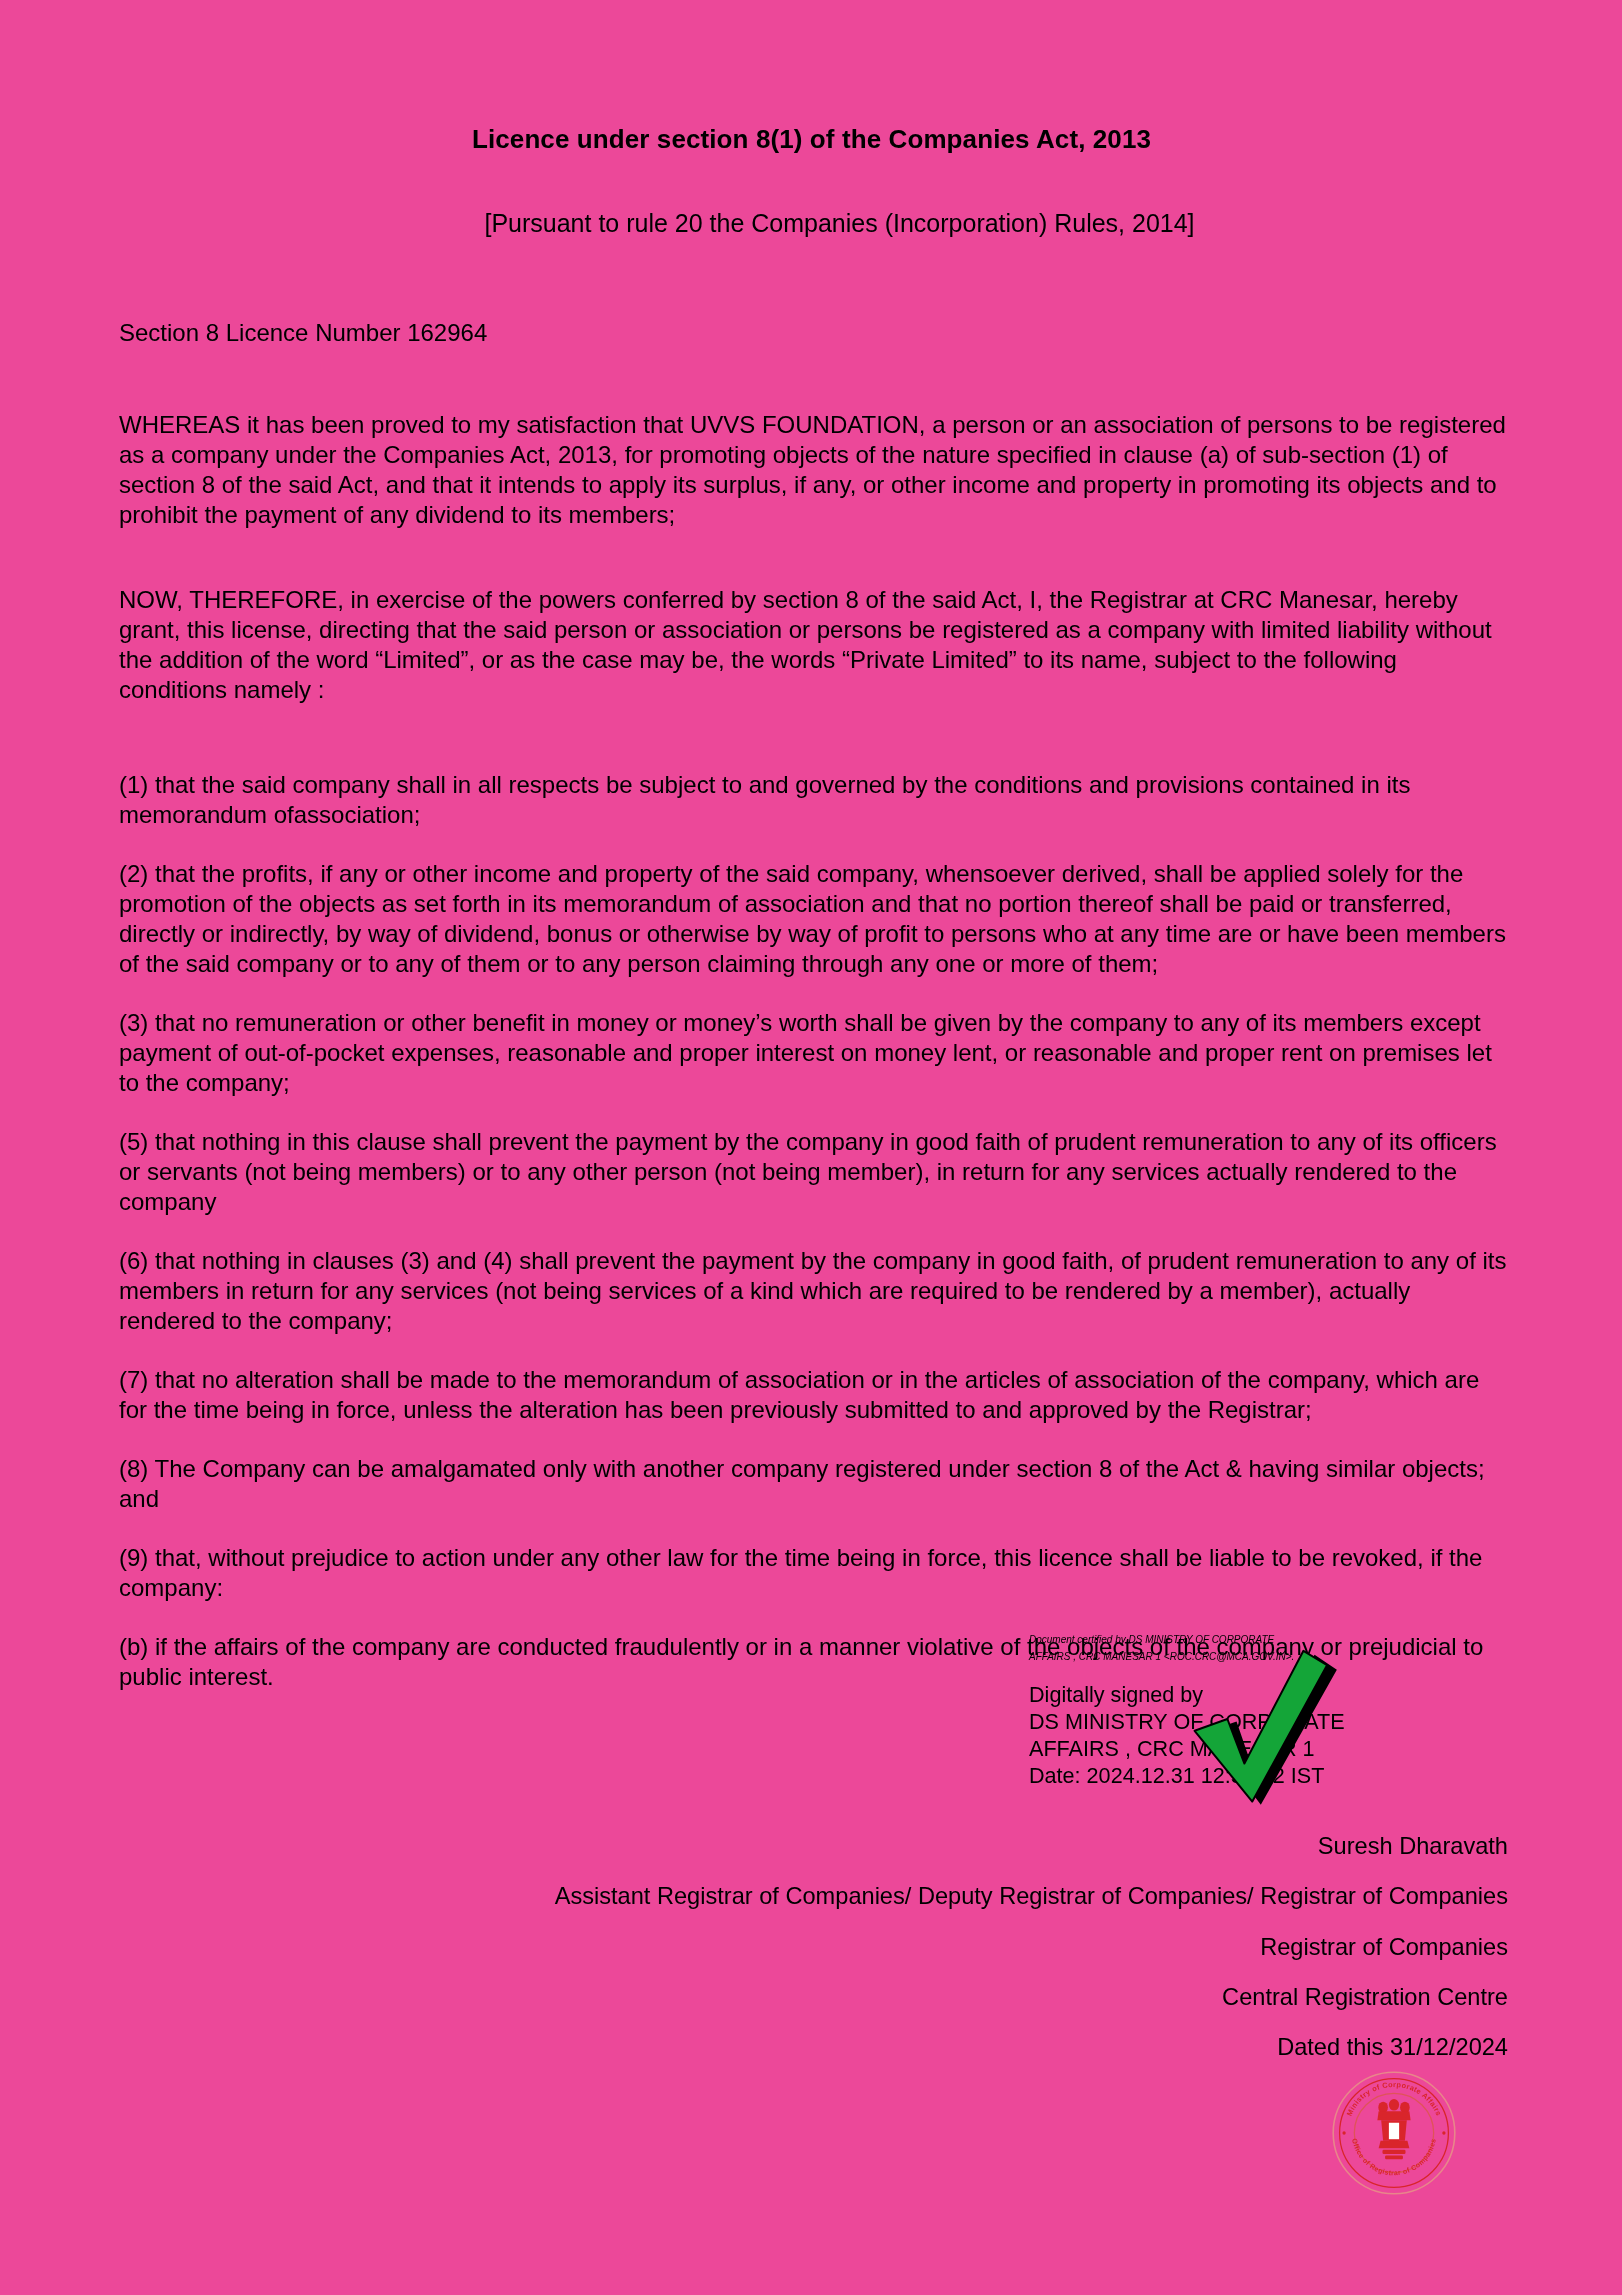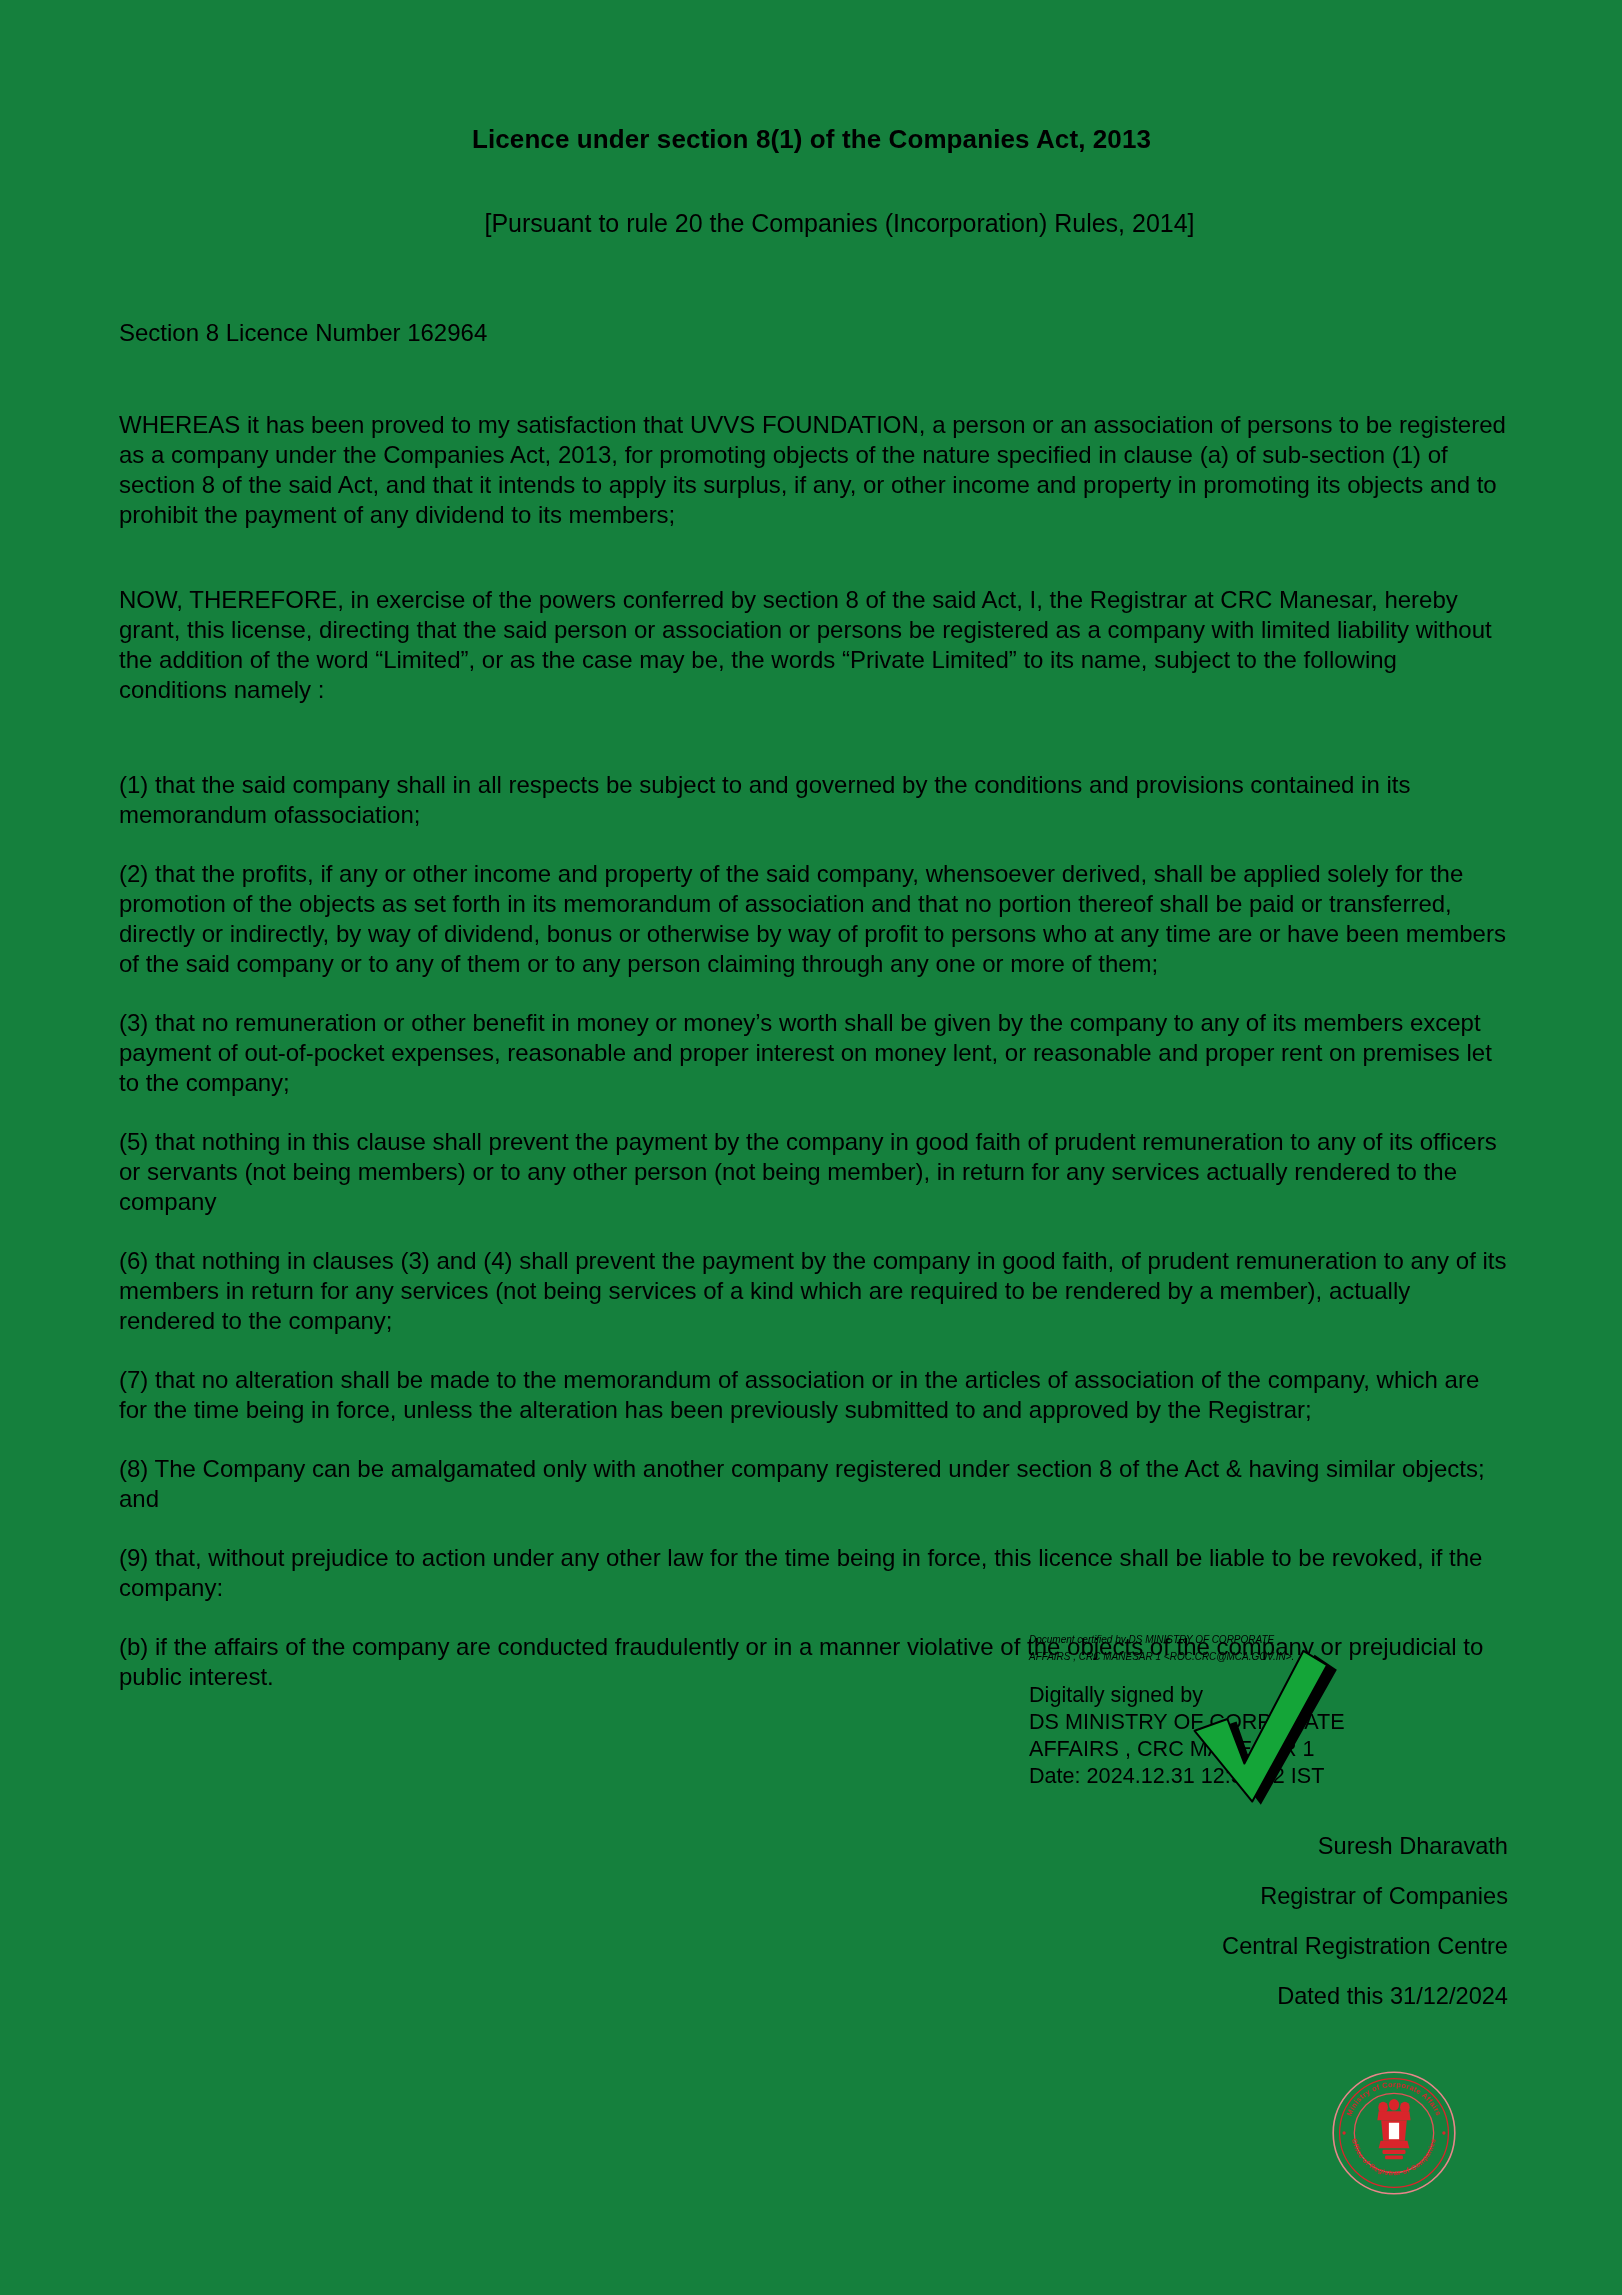--- a/index.html
+++ b/index.html
@@ -8,21 +8,21 @@
     background: #ffffff;
   }
   body {
     font-family: "Liberation Sans", sans-serif;
     color: #000000;
   }
   .page {
     position: relative;
     width: 1623px;
     height: 2295px;
-    background: #15803d;
+    background: #ec4899;
     box-sizing: border-box;
     overflow: hidden;
   }
 
   
   .doc-title {
     position: absolute;
     left: 0;
     top: 124px;
     width: 1623px;
@@ -179,20 +179,21 @@
     <svg width="177" height="177" viewBox="0 0 270 270" xmlns="http://www.w3.org/2000/svg">
 
       <path d="M 54 142 L 100 126 L 124 196 L 219 24 L 253 47 L 137 253 Z" fill="#000000"></path>
 
       <path d="M 36 140 L 86 122 L 112 190 L 202 18 L 238 40 L 124 248 Z" fill="#14A538" stroke="#000000" stroke-width="3" stroke-linejoin="round"></path>
     </svg>
   </div>
 
   <div class="footer">
     <div class="footer-line">Suresh  Dharavath</div>
+    <div class="footer-line wide">Assistant Registrar of Companies/ Deputy Registrar of Companies/ Registrar of Companies</div>
     <div class="footer-line">Registrar of Companies</div>
     <div class="footer-line">Central Registration Centre</div>
     <div class="footer-line">Dated this 31/12/2024</div>
   </div>
 
   <div class="seal">
     <svg width="128" height="128" viewBox="0 0 200 200" xmlns="http://www.w3.org/2000/svg">
       <defs>
         <path id="arcTop" d="M 28 100 A 72 72 0 0 1 172 100"></path>
         <path id="arcBot" d="M 34 100 A 66 66 0 0 0 166 100"></path>

